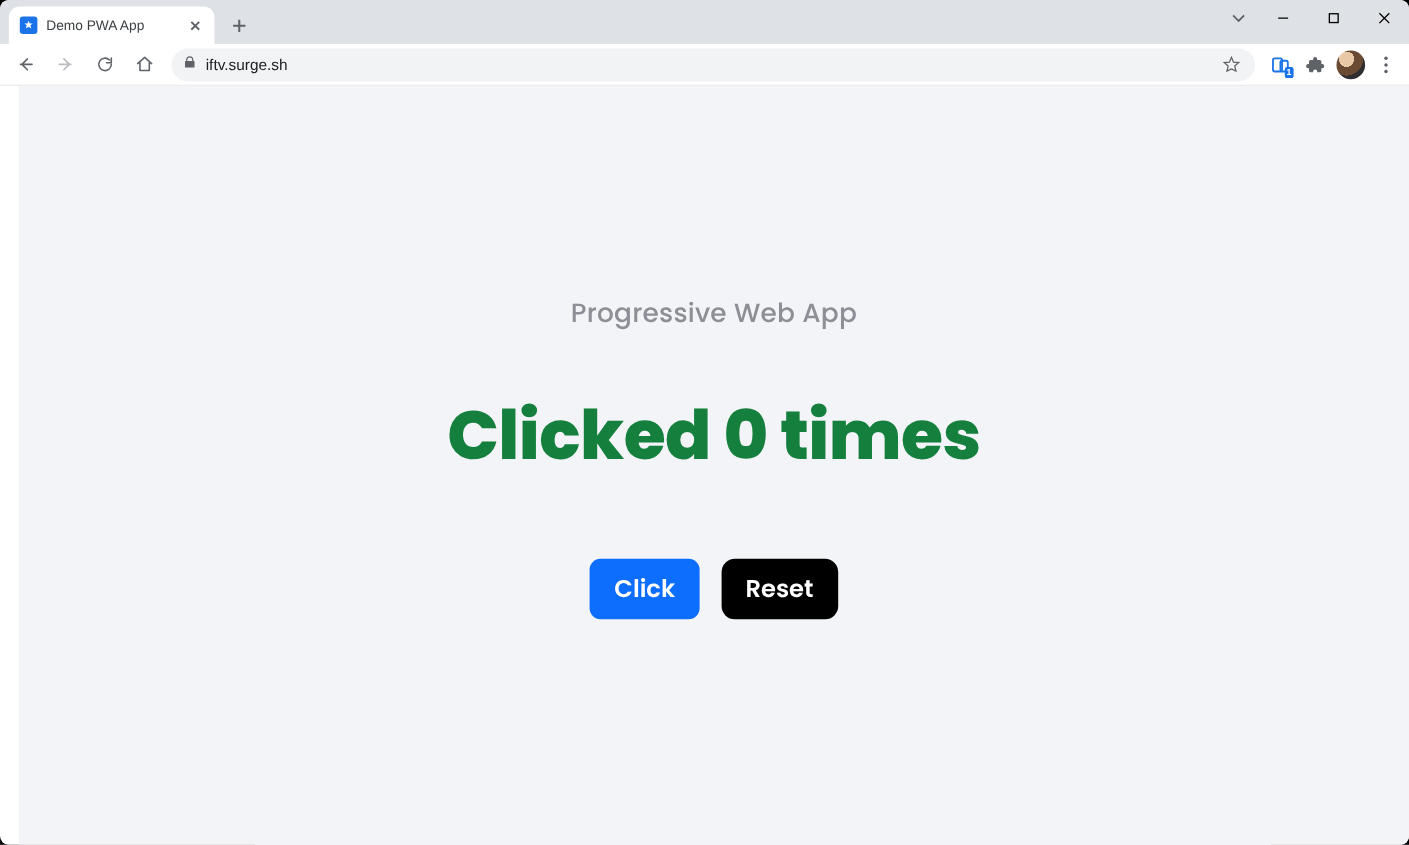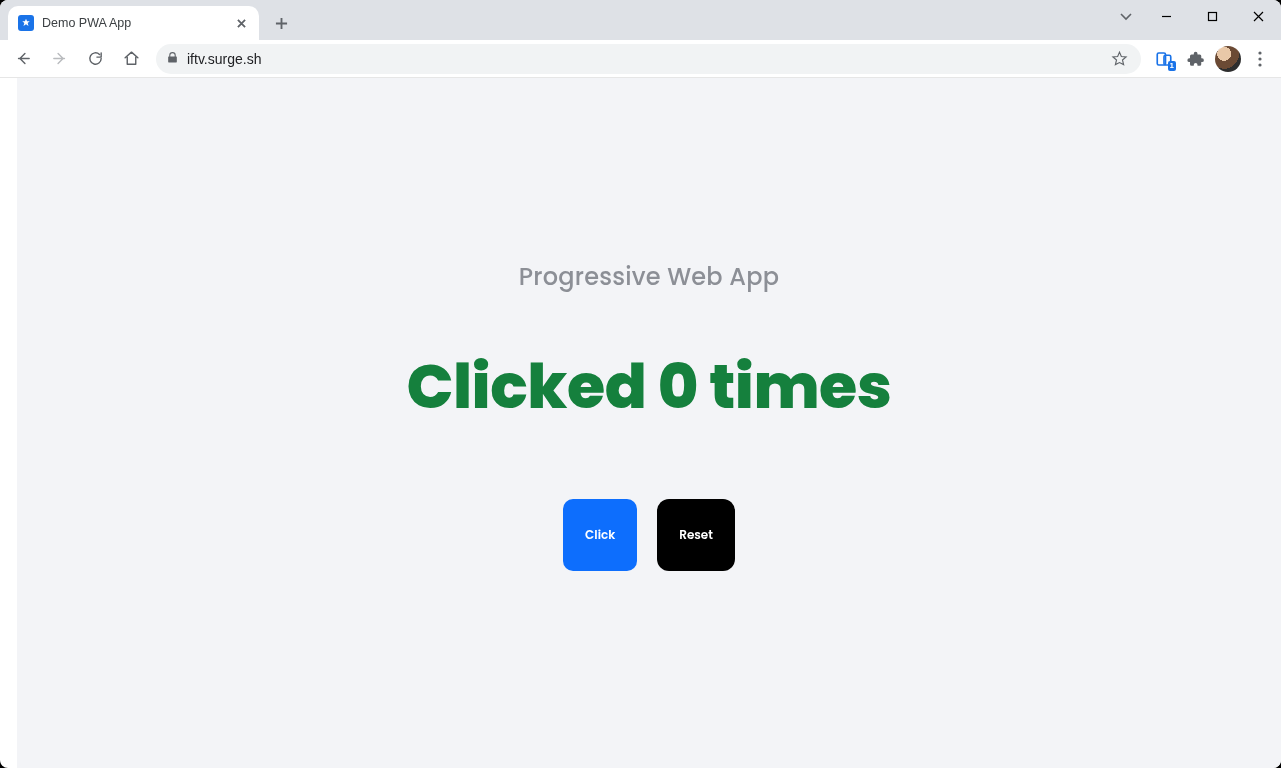--- a/index.html
+++ b/index.html
@@ -18,21 +18,21 @@
   .titlebar {
     height: 40px;
     background: #dee1e6;
     display: flex;
     align-items: flex-end;
     position: relative;
   }
   .tab {
     margin-left: 8px;
     height: 34px;
-    width: 251px;
+    width: 187px;
     background: #fff;
     border-top-left-radius: 10px;
     border-top-right-radius: 10px;
     display: flex;
     align-items: center;
     padding: 0 10px;
     gap: 8px;
     position: relative;
   }
   .tab .favicon {
@@ -178,22 +178,22 @@
   }
   .btn-row {
     margin-top: 66px;
     display: flex;
     gap: 20px;
     justify-content: center;
   }
   .btn {
     border: none;
     border-radius: 10px;
-    padding: 27px 22px;
-    font-size: 12px;
+    padding: 11px 22px;
+    font-size: 22px;
     font-weight: 600;
     cursor: pointer;
     font-family: inherit;
   }
   .btn-primary { background: #0d6efd; color: #fff; }
   .btn-dark    { background: #000;    color: #fff; border-radius: 12px; }
 </style>
 </head>
 <body>
 

